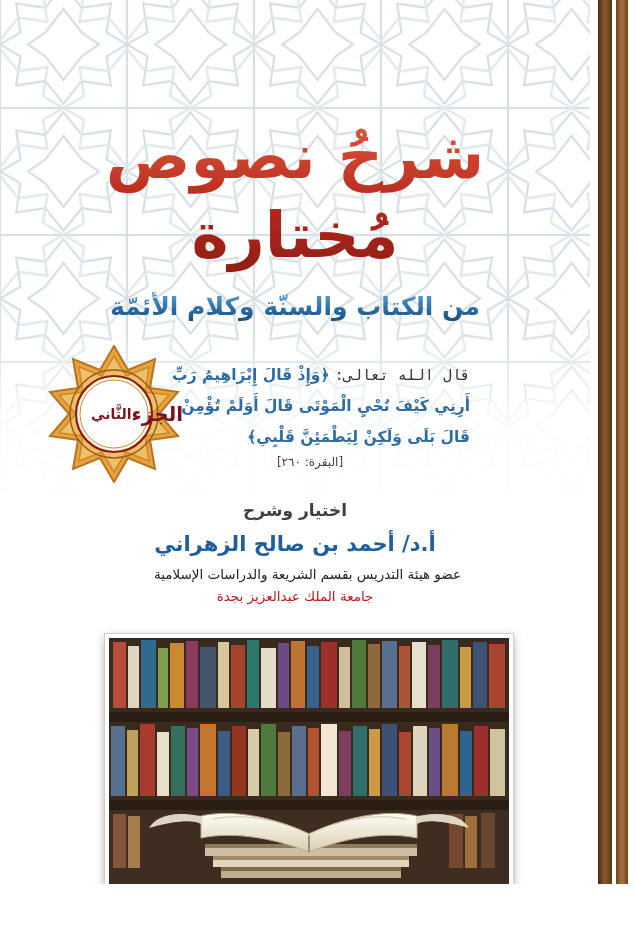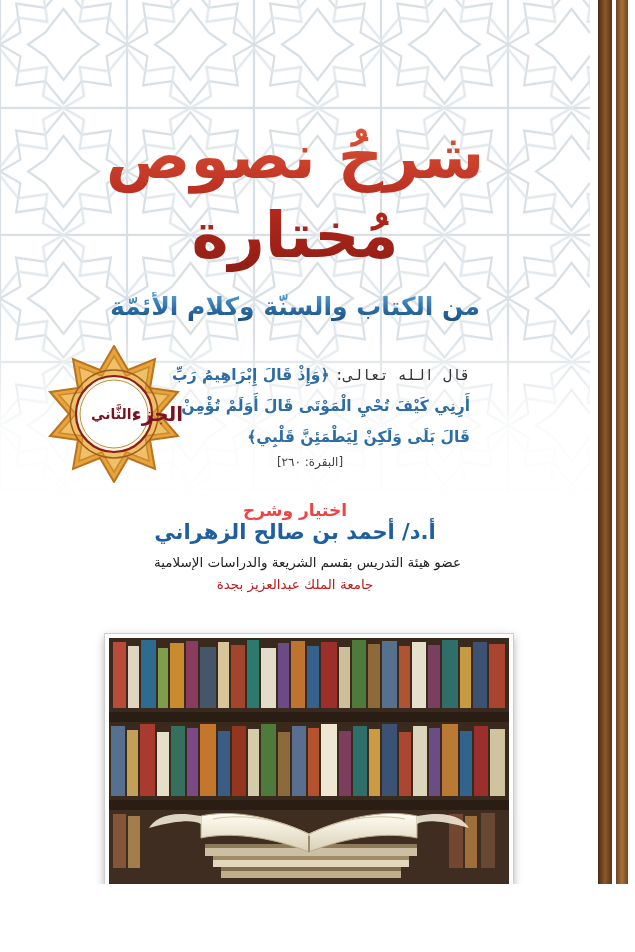--- a/index.html
+++ b/index.html
@@ -104,22 +104,22 @@
     font-size:15.5px;line-height:2.0;color:#2e6da4;font-weight:600;
   }
   .ayah-ref{
     margin-top:2px;font-size:12px;color:#444;text-align:center;
   }
 
   
   .author-block{
     position:absolute;left:0;right:0;top:500px;text-align:center;direction:rtl;
   }
-  .prep-label{font-size:17px;font-weight:bold;color:#ef4444;}
-  .author-name{font-size:21px;font-weight:bold;color:#1f5fa0;}
+  .prep-label{font-size:17px;font-weight:bold;color:#404040;}
+  .author-name{margin-top:12px;font-size:21px;font-weight:bold;color:#1f5fa0;}
   .author-role{margin-top:10px;font-size:13.5px;color:#222;padding-left:25px;}
   .author-org{margin-top:6px;font-size:13.5px;color:#b91c1c;}
 
   
   .photo{
     position:absolute;left:105px;top:634px;width:400px;height:248px;
     border:4px solid #ffffff;
     box-shadow:0 0 0 1px #cfcfcf, 0 3px 9px rgba(0,0,0,.35);
     overflow:hidden;background:#5a3a22;
   }

